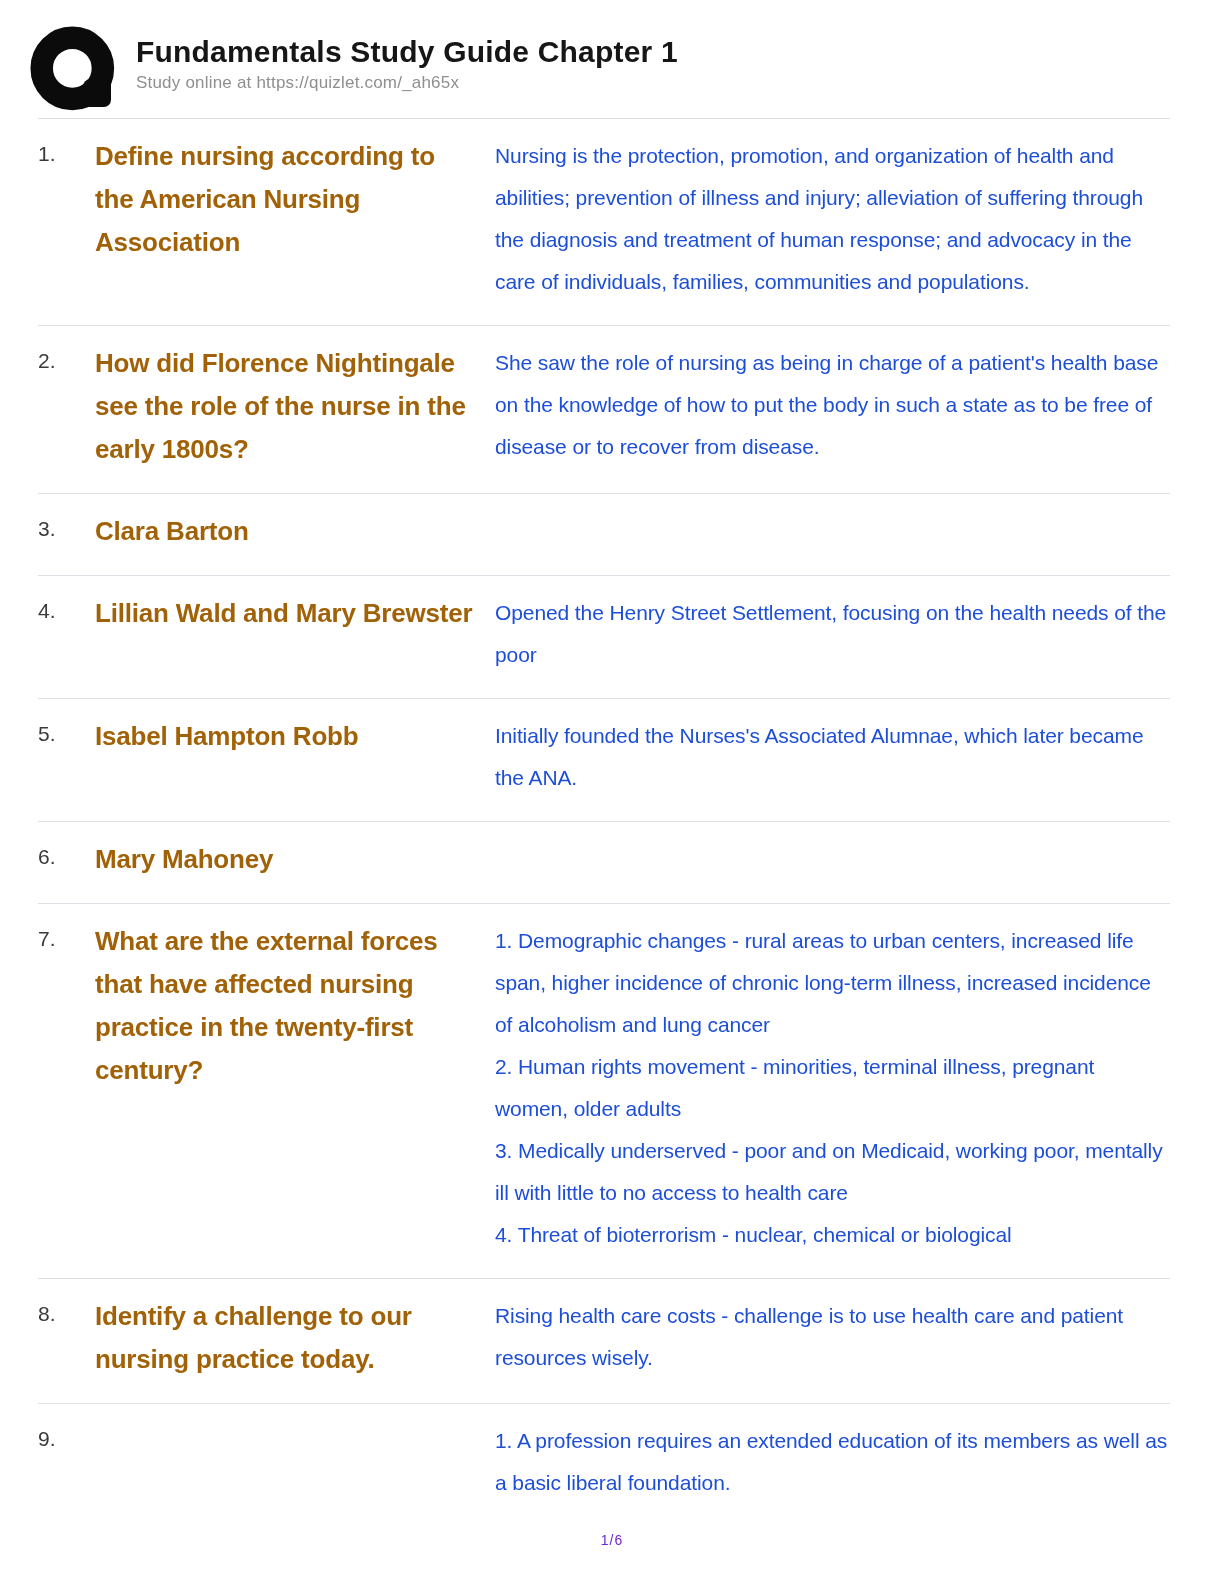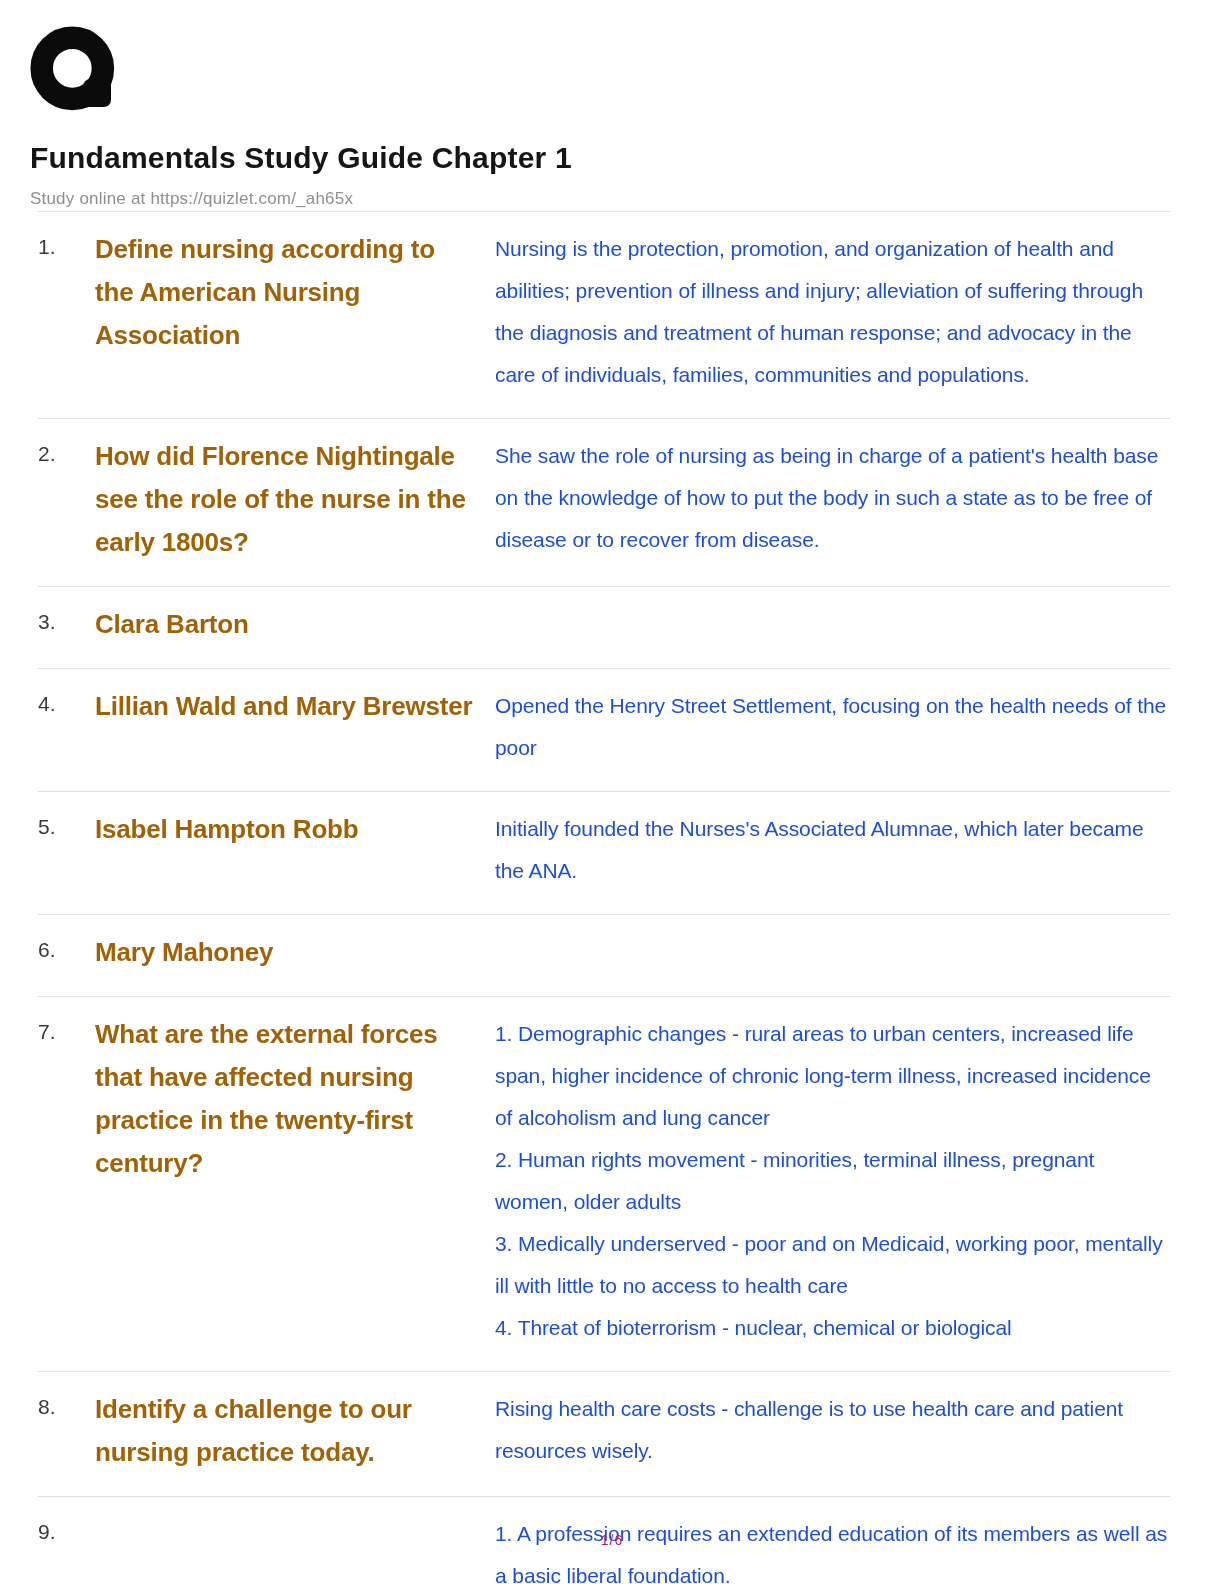--- a/index.html
+++ b/index.html
@@ -7,30 +7,29 @@
   .page {
     width:1224px; height:1584px; position:relative; overflow:hidden;
     background:#ffffff;
     font-family:"Liberation Sans","DejaVu Sans",sans-serif;
     color:#141414;
   }
   
   .header {
     display:flex; align-items:flex-start; gap:16px;
     padding:26px 54px 2px 30px;
-    flex-direction:column;
   }
   .logo { width:90px; height:90px; flex:0 0 auto; }
   .header-text { padding-top:6px; }
   .title {
     font-size:30px; font-weight:bold; color:#161616; letter-spacing:0.2px;
     line-height:40px;
   }
   .subtitle {
-    font-size:17px; color:#8f8f8f; margin-top:11px; letter-spacing:0.2px;
+    font-size:17px; color:#8f8f8f; margin-top:1px; letter-spacing:0.2px;
     text-decoration:none; display:inline-block; cursor:pointer;
   }
   
   .cards { padding:0 54px 0 38px; }
   .card {
     display:grid; grid-template-columns:57px 400px 1fr;
     border-top:1px solid #dcdfe3;
     padding:16px 0 22px 0;
   }
   .num {
@@ -42,21 +41,21 @@
     hyphens:auto; -webkit-hyphens:auto;
   }
   .a {
     font-size:21px; color:#1d4ed8; line-height:42px; letter-spacing:-0.1px;
     white-space:pre-line;
     hyphens:auto; -webkit-hyphens:auto;
   }
   
   .footer {
     position:absolute; bottom:36px; left:0; right:0;
-    text-align:center; font-size:14px; color:#be185d; letter-spacing:1px;
+    text-align:center; font-size:14px; color:#6d28d9; letter-spacing:1px;
   }
 </style>
 </head>
 <body>
 
 <div class="page">
 
   <div class="header">
     <div class="logo">
       <svg viewBox="0 0 100 100" width="90" height="90" aria-hidden="true">

